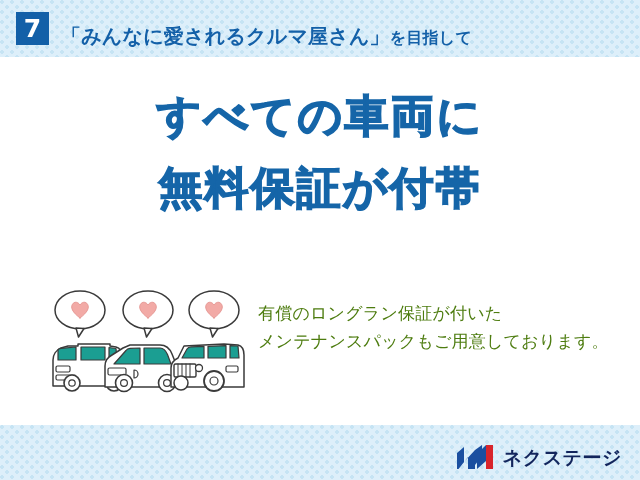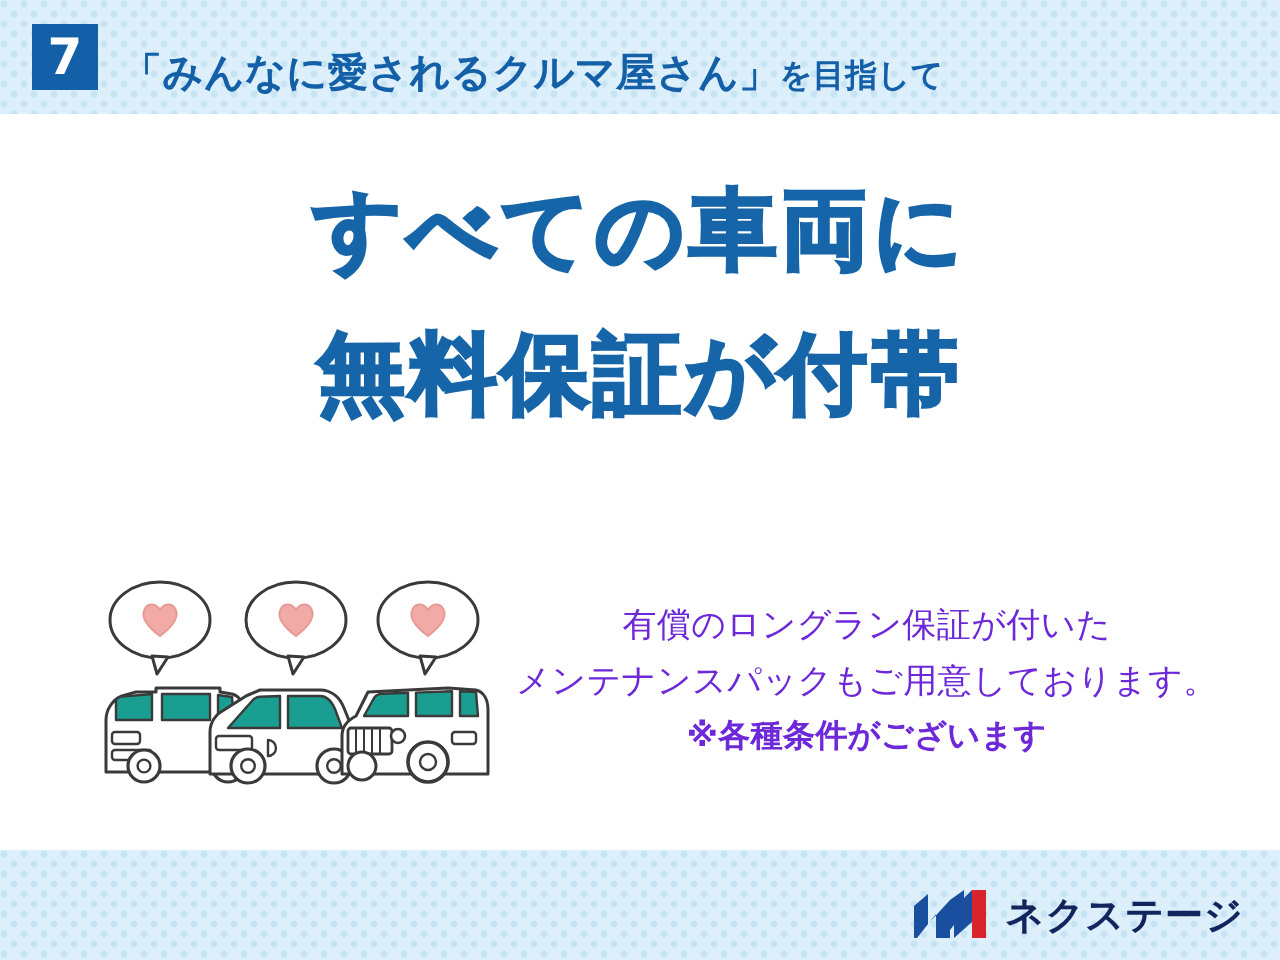--- a/index.html
+++ b/index.html
@@ -107,22 +107,21 @@
   }
   #cars-illustration {
     position: absolute;
     left: 48px;
     top: 0;
   }
   #description {
     position: absolute;
     left: 258px;
     top: 12px;
-    color: #6d28d9;
-    text-align: center;
+    color: #4d7c0f;
   }
   .desc-line {
     font-size: 17px;
     line-height: 1.62;
     letter-spacing: 0.2px;
     white-space: nowrap;
     font-weight: 500;
   }
   .desc-note {
     font-size: 16px;
@@ -239,21 +238,20 @@
           <circle cx="166" cy="93" r="10" fill="#ffffff" stroke="#3a3a3a" stroke-width="1.8"></circle>
           <circle cx="166" cy="93" r="4" fill="#ffffff" stroke="#3a3a3a" stroke-width="1.2"></circle>
           <circle cx="133" cy="95" r="7" fill="#ffffff" stroke="#3a3a3a" stroke-width="1.5"></circle>
         </g>
       </g>
     </svg>
 
     <div id="description">
       <div class="desc-line">有償のロングラン保証が付いた</div>
       <div class="desc-line">メンテナンスパックもご用意しております。</div>
-      <div class="desc-note">※各種条件がございます</div>
     </div>
   </div>
 
   <div id="footer-band" class="dotband"></div>
 
   <div id="footer-logo">
     <svg id="logo-mark" width="40" height="26" viewBox="0 0 40 26" aria-hidden="true">
       <path d="M2 24 L2 8 L9 2 L9 17 L20 5 L20 24 L13 24 L13 12 L3.5 24 Z" fill="#1a4fa0"></path>
       <path d="M22 24 L22 9 L31 0 L31 16 L22 24 Z" fill="#1a4fa0"></path>
       <path d="M31 0 L38 0 L38 24 L31 24 Z" fill="#d8252b"></path>

